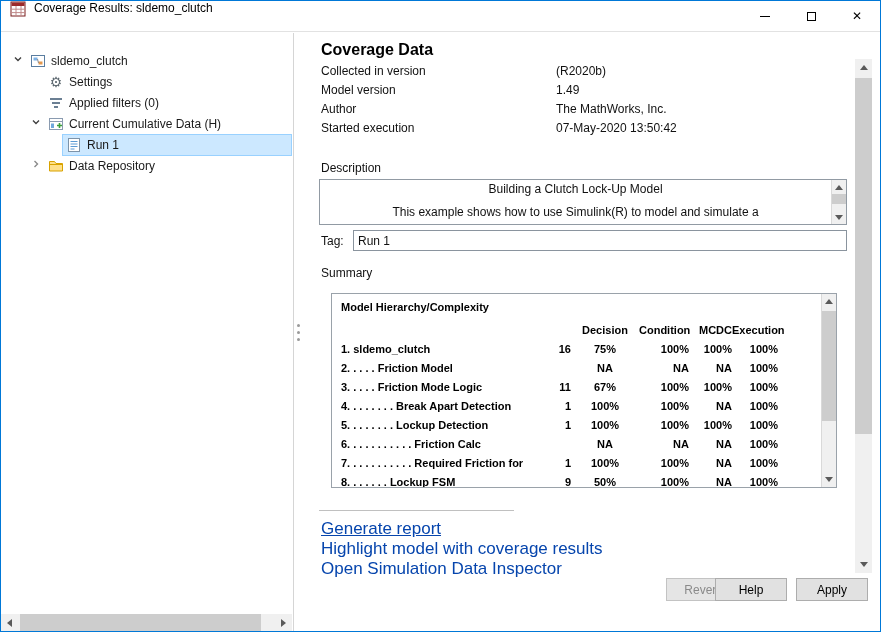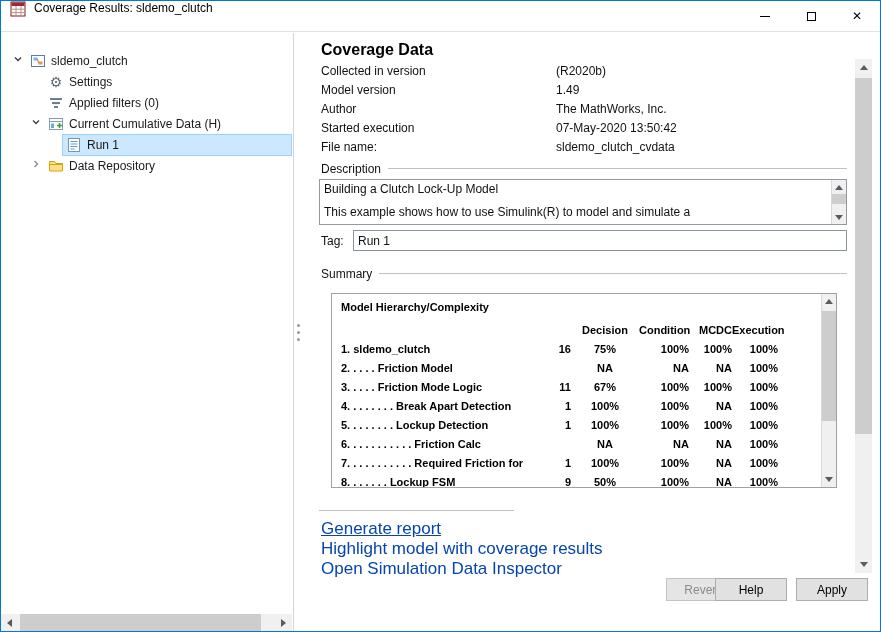--- a/index.html
+++ b/index.html
@@ -60,26 +60,26 @@
   .rp-scroll .sb-thumb { top:2px; height:356px; }
 
   
   .rp-heading { position:absolute; left:19px; top:8px; font-size:16px; font-weight:bold; color:#000; }
 
   .fields { position:absolute; left:19px; top:31px; right:40px; }
   .field-row { display:flex; height:19px; align-items:flex-start; font-size:12px; }
   .flabel { width:235px; flex:0 0 235px; color:#111; }
   .fvalue { color:#111; }
 
-  .group-label { position:absolute; left:19px; right:33px; height:15px; display:flex; align-items:center; font-size:12px; color:#111; }
+  .group-label { position:absolute; left:19px; right:33px; height:15px; display:flex; align-items:flex-start; font-size:12px; color:#111;flex-direction:column; }
   .group-line { flex:1; height:0; border-top:1px solid #bfbfbf; margin-left:7px; }
 
   .desc-box { position:absolute; left:17px; top:146px; width:528px; height:46px; border:1px solid #919aa3;
               background:#fff; display:flex; }
-  .desc-text { flex:1; padding:2px 4px; font-size:12px; color:#111; overflow:hidden; line-height:15px; }
+  .desc-text { flex:1; padding:2px 4px; font-size:12px; color:#111; overflow:hidden; line-height:15px;text-align:center; }
   .desc-line2 { margin-top:8px; }
   .mini-vscroll { width:15px; flex:0 0 15px; border-left:1px solid #d9d9d9; display:flex; flex-direction:column; background:#f0f0f0; }
   .mini-vscroll .sb-btn { flex:0 0 14px; }
   .mini-vscroll .track { flex:1; position:relative; }
   .mini-vscroll .sb-thumb { position:absolute; left:0; right:0; top:0; height:10px; }
 
   .tag-row { position:absolute; left:19px; top:197px; right:33px; height:21px; display:flex; align-items:center; }
   .tag-label { font-size:12px; width:32px; flex:0 0 32px; color:#111; }
   .tag-input { width:494px; height:21px; border:1px solid #8a949e; font-size:12px; padding:0 4px;
                font-family:"Liberation Sans",sans-serif; color:#111; background:#fff; outline:none; }
@@ -261,24 +261,20 @@
         <span class="fvalue">1.49</span>
       </div>
       <div class="field-row">
         <span class="flabel">Author</span>
         <span class="fvalue">The MathWorks, Inc.</span>
       </div>
       <div class="field-row">
         <span class="flabel">Started execution</span>
         <span class="fvalue">07-May-2020 13:50:42</span>
       </div>
-      <div class="field-row">
-        <span class="flabel">File name:</span>
-        <span class="fvalue">sldemo_clutch_cvdata</span>
-      </div>
     </div>
 
     <div class="group-label" style="top:128px">
       <span>Description</span>
       <span class="group-line"></span>
     </div>
 
     <div class="desc-box">
       <div class="desc-text">
         <div>Building a Clutch Lock-Up Model</div>

